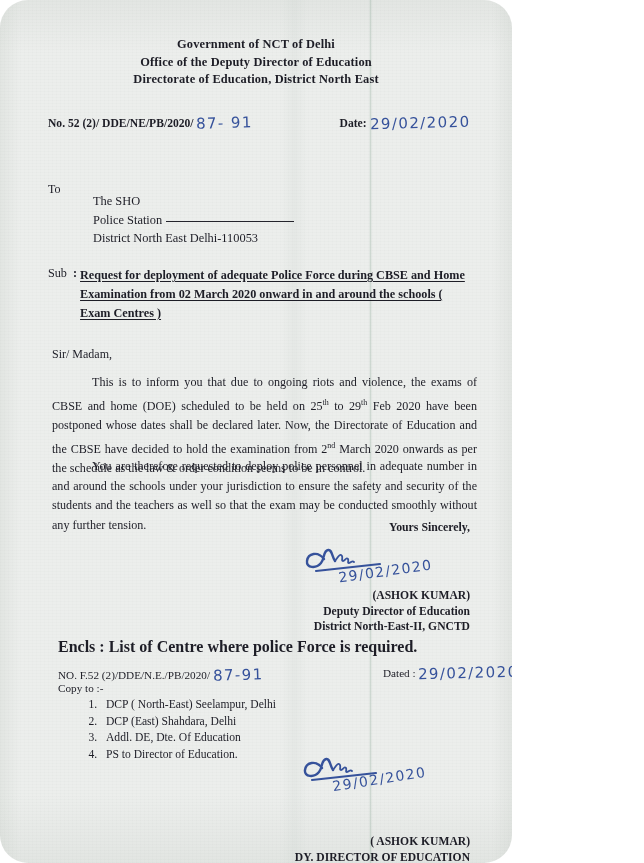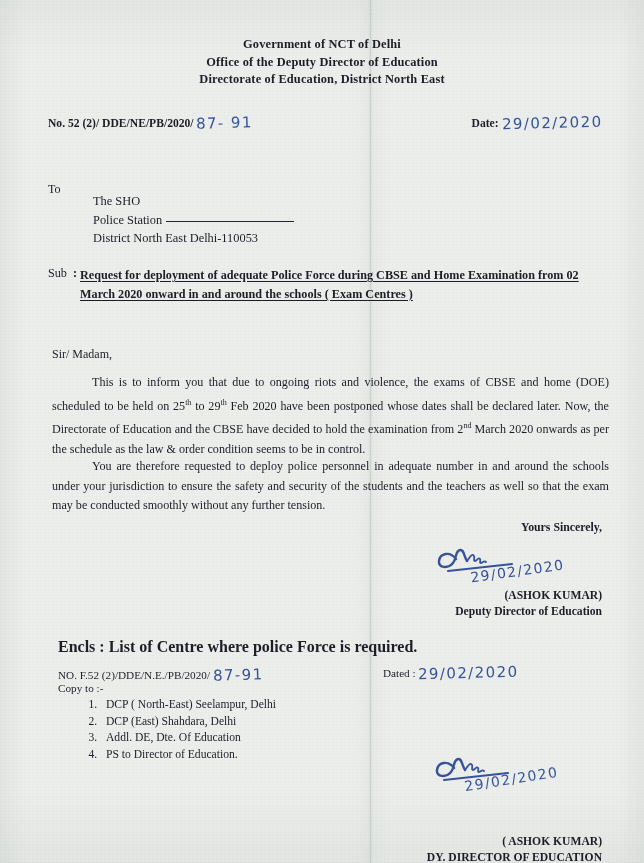--- a/index.html
+++ b/index.html
@@ -5,32 +5,33 @@
   html, body {
     margin: 0;
     padding: 0;
     background: #ffffff;
   }
   body {
     font-family: "Liberation Serif", serif;
   }
   .page {
     position: relative;
-    width: 644px;
+    width: 512px;
     height: 863px;
     overflow: hidden;
     background:
       linear-gradient(90deg, rgba(190,198,190,0.22) 0%, rgba(255,255,255,0) 4%,
                       rgba(255,255,255,0) 55%, rgba(202,210,205,0.20) 57.5%,
                       rgba(255,255,255,0) 60%, rgba(255,255,255,0) 96%,
                       rgba(196,202,196,0.25) 100%),
       linear-gradient(180deg, rgba(205,210,205,0.30) 0%, rgba(255,255,255,0) 6%,
                       rgba(255,255,255,0) 92%, rgba(200,206,200,0.28) 100%),
       #eceeec;
     color: #1d1d26;
+    border-radius: 28px;
   }
   .grain {
     position: absolute;
     inset: 0;
     pointer-events: none;
     opacity: .5;
     background-image:
       repeating-linear-gradient(0deg, rgba(120,130,125,0.045) 0px, rgba(120,130,125,0.045) 1px, rgba(255,255,255,0) 1px, rgba(255,255,255,0) 3px),
       repeating-linear-gradient(90deg, rgba(120,130,125,0.035) 0px, rgba(120,130,125,0.035) 1px, rgba(255,255,255,0) 1px, rgba(255,255,255,0) 4px);
   }
@@ -279,20 +280,21 @@
         <path d="M30,18 C24,10 14,12 13,20 C12,27 22,28 27,22 C31,17 29,10 34,9 C38,8 38,16 41,20" fill="none" stroke="#36529b" stroke-width="2.4" stroke-linecap="round"></path>
         <path d="M41,20 c3,-4 5,-8 7,-5 c1,2 -1,5 1,5 c2,0 3,-4 5,-2 c1,2 -1,4 1,4 c2,0 3,-3 5,-1" fill="none" stroke="#36529b" stroke-width="1.8" stroke-linecap="round"></path>
         <path d="M22,30 L86,23" fill="none" stroke="#36529b" stroke-width="2.1" stroke-linecap="round"></path>
       </svg>
       <span class="sig-scribble ink ink-sm" style="left:44px; top:22px; transform:rotate(-8deg);">29/02/2020</span>
     </div>
 
     <div class="sign-block one">
       <div>(ASHOK KUMAR)</div>
       <div>Deputy Director of Education</div>
+      <div>District North-East-II, GNCTD</div>
     </div>
 
     <div class="encls">Encls : List of Centre where police Force is required.</div>
 
     <div class="endors-no">
       <span>NO. F.52 (2)/DDE/N.E./PB/2020/</span>
       <span class="ink">87-91</span>
     </div>
 
     <div class="dated">

